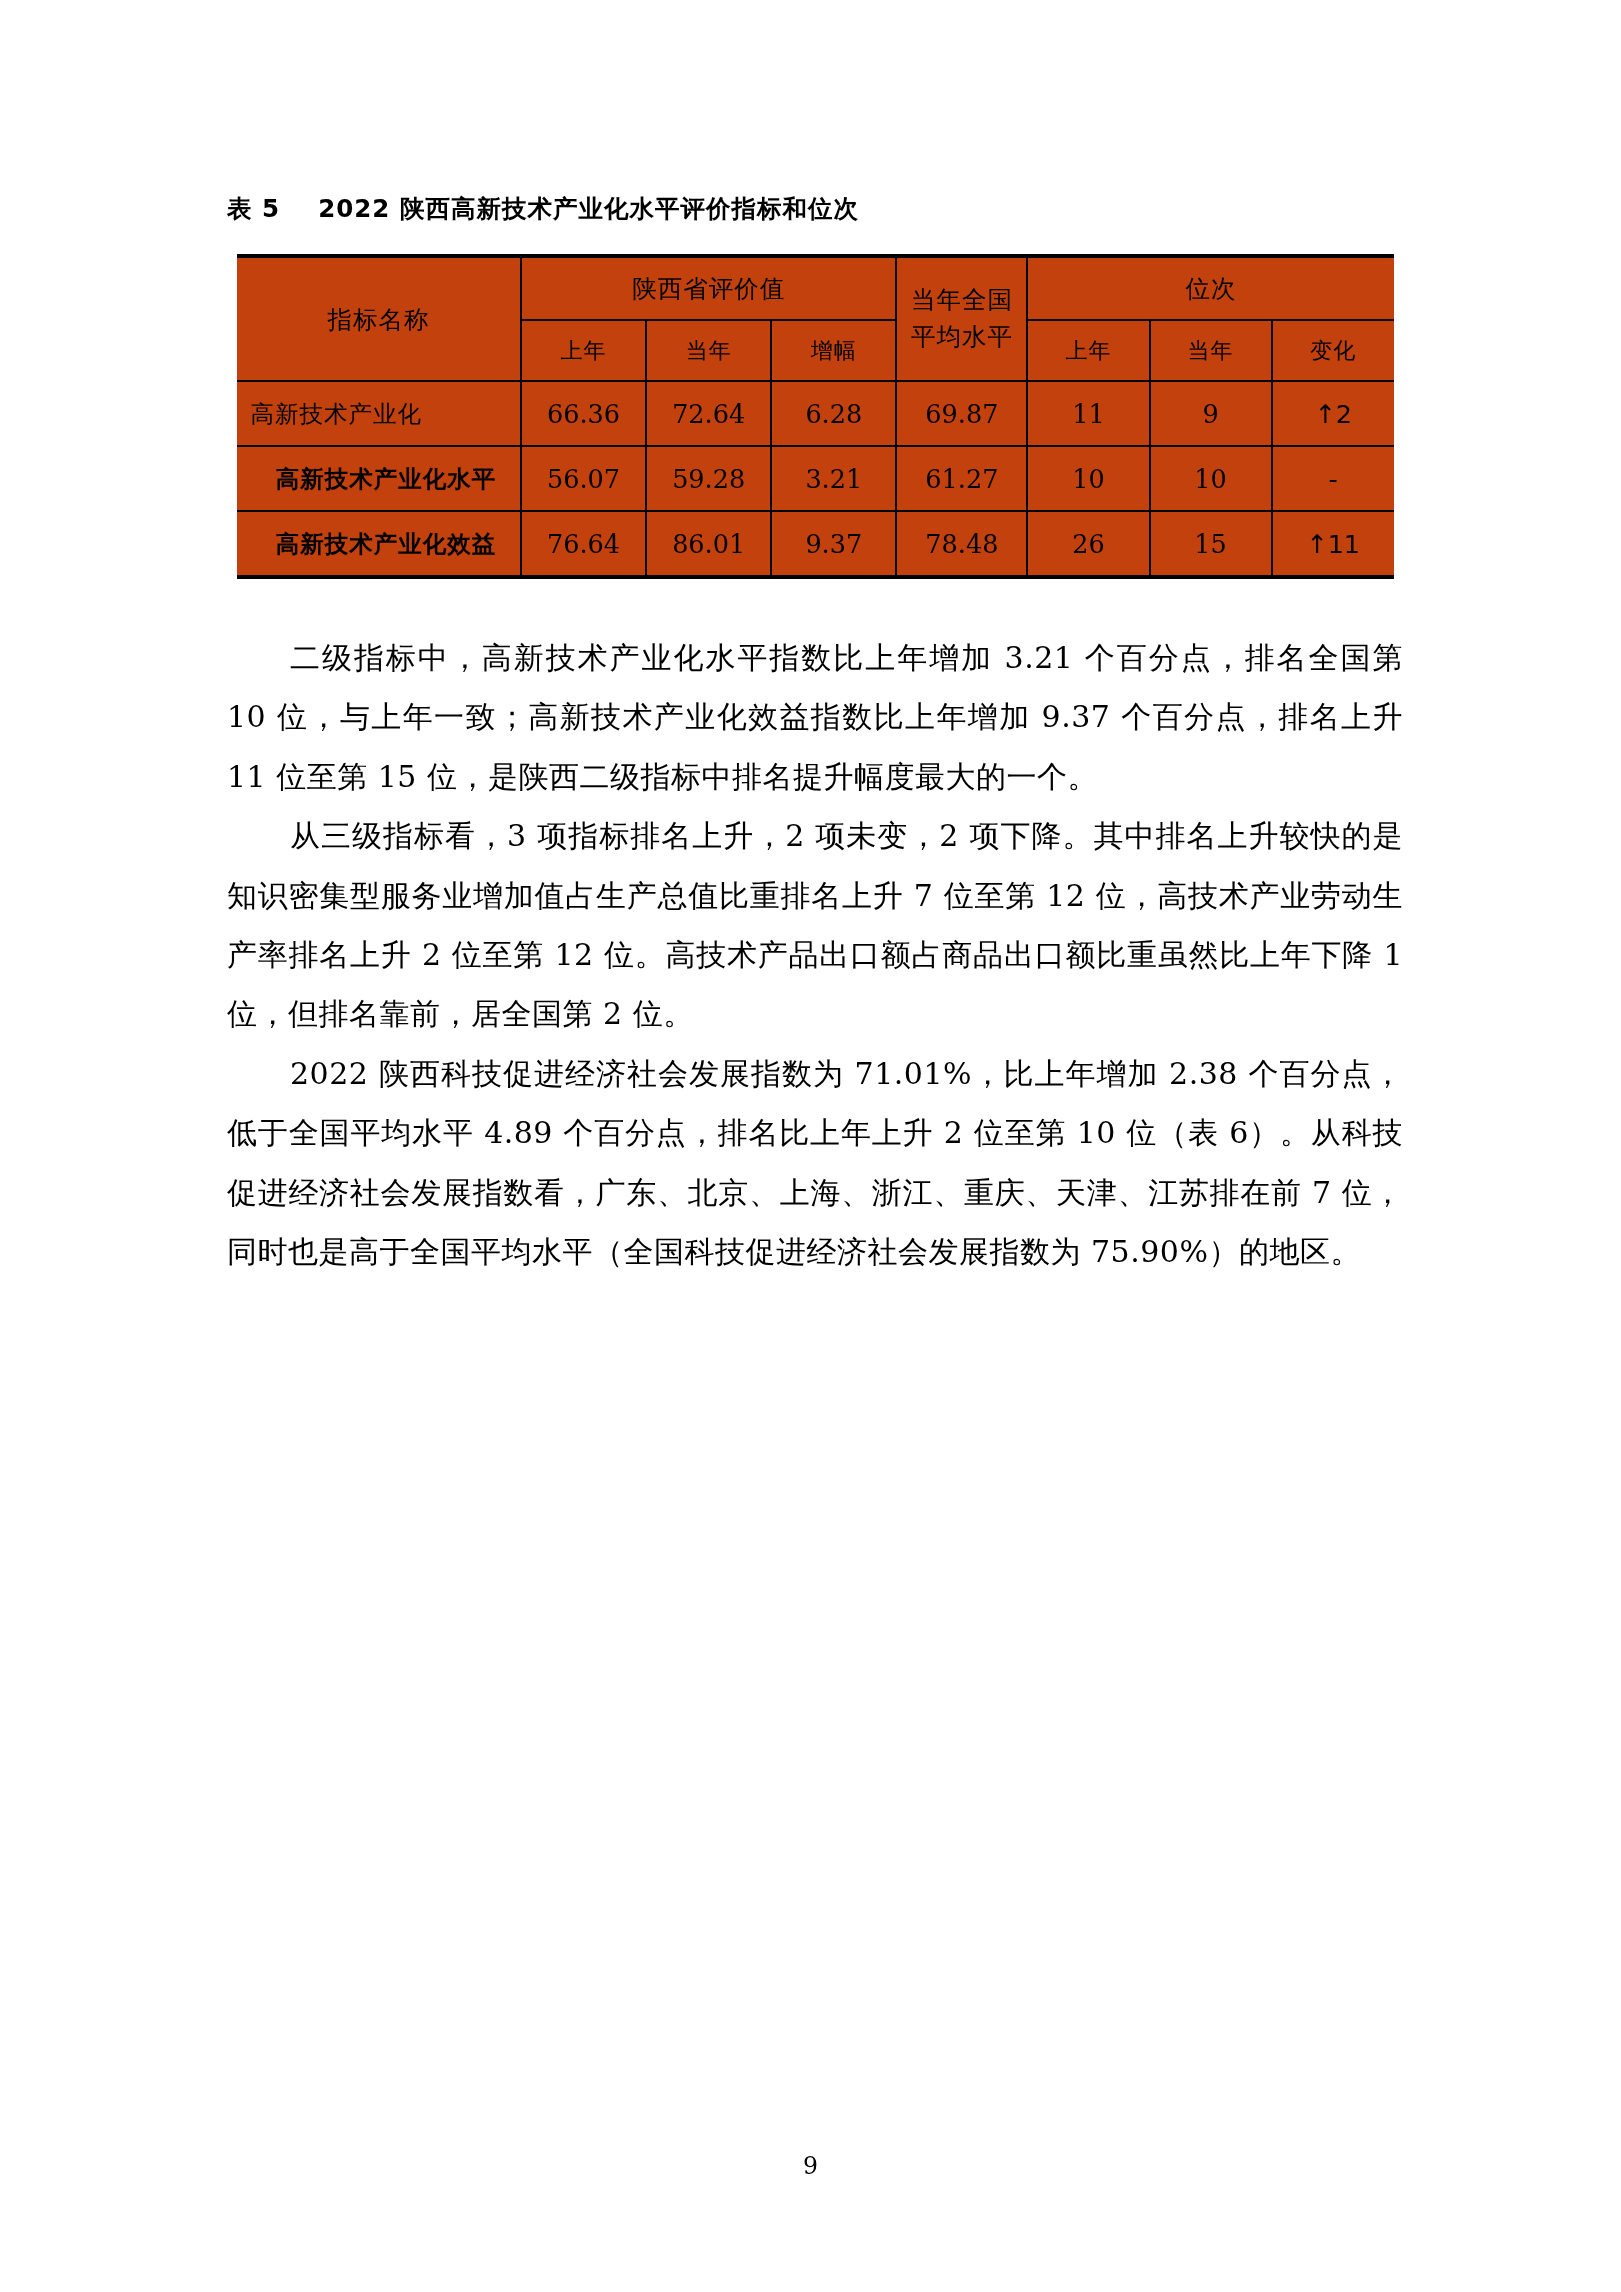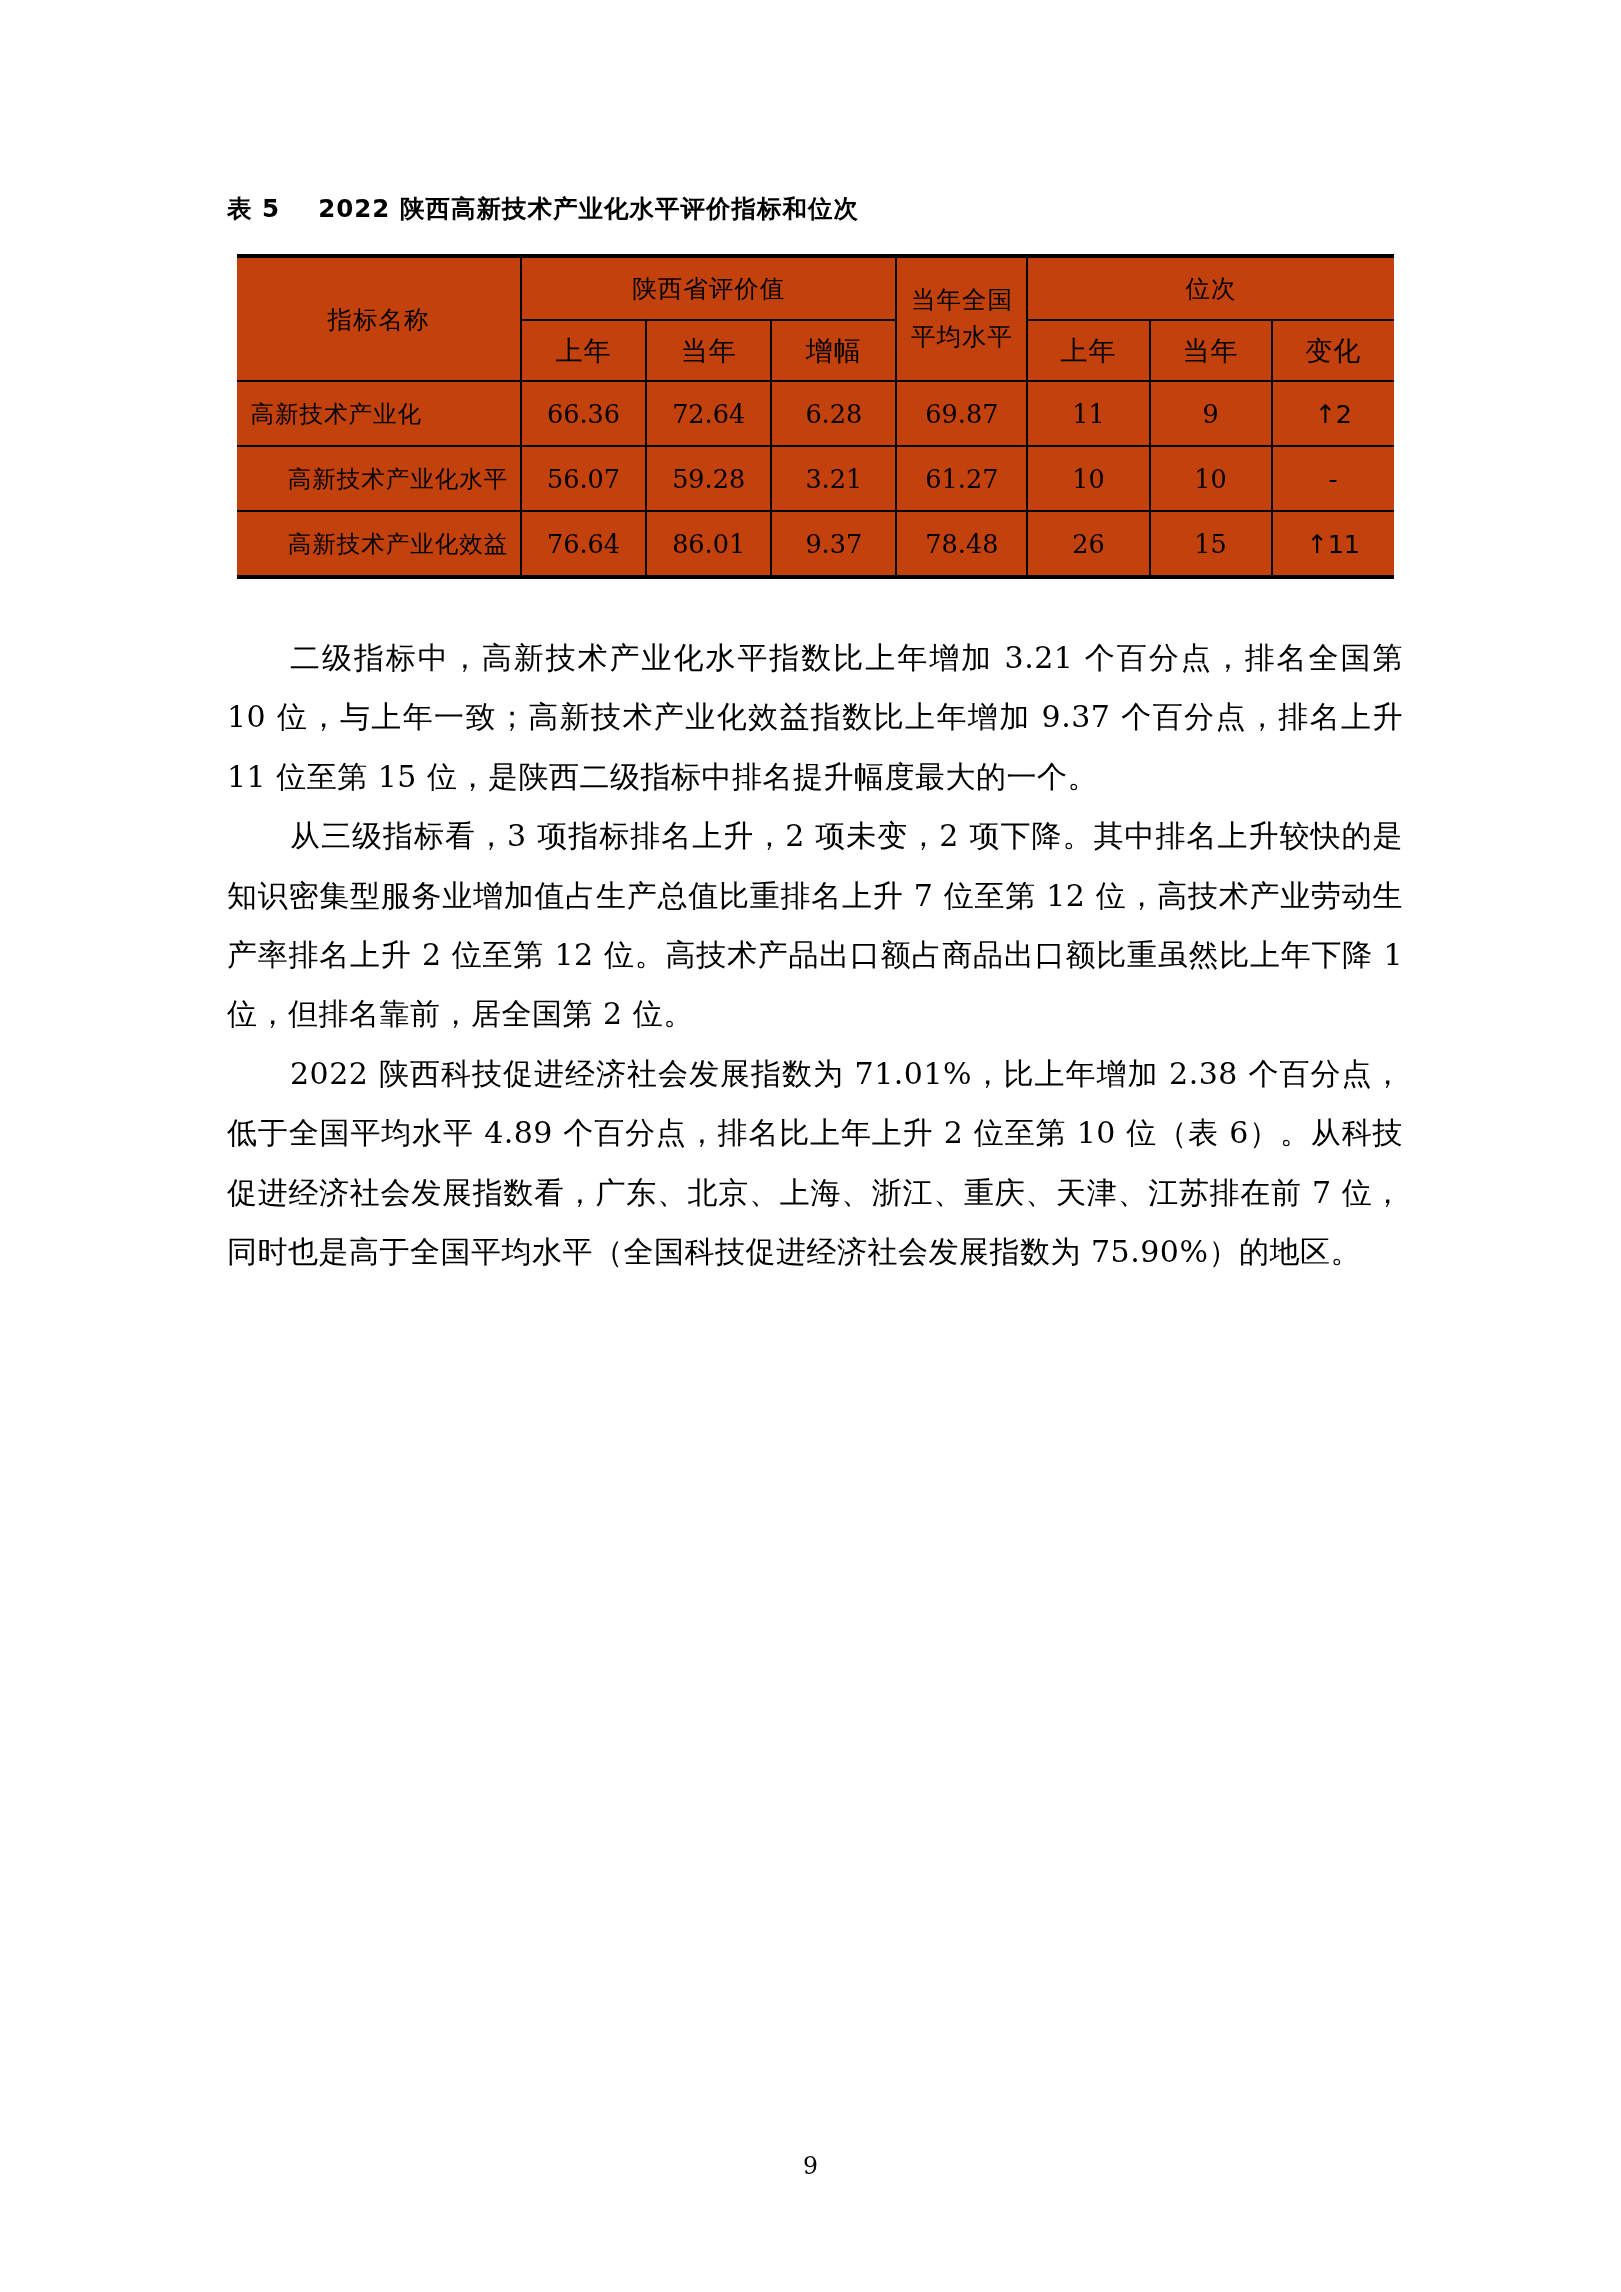--- a/index.html
+++ b/index.html
@@ -70,21 +70,21 @@
 
   th.hgroup {
     height: 61px;
     font-weight: normal;
     font-size: 24.5px;
     letter-spacing: 1px;
   }
   th.hsub {
     height: 59px;
     font-weight: normal;
-    font-size: 27px;
+    font-size: 22px;
     letter-spacing: 1px;
   }
   th.hname {
     height: 120px;
     font-weight: normal;
     font-size: 24.5px;
     letter-spacing: 1px;
   }
   th.hstack {
     height: 120px;
@@ -101,22 +101,22 @@
     font-family: "DejaVu Sans", "Liberation Sans", sans-serif;
     font-size: 23.5px;
     letter-spacing: 1px;
   }
   td.rowlabel.lvl1 {
     font-weight: normal;
     text-align: left;
     padding-left: 13.7px;
   }
   td.rowlabel.lvl2 {
-    font-weight: normal;
-    text-align: center;
+    font-weight: bold;
+    text-align: left;
     padding-left: 39px;
   }
   .arrow { font-family: "DejaVu Sans", "Liberation Sans", sans-serif; }
 
   
   p.body {
     font-family: "DejaVu Serif", "Liberation Serif", serif;
     font-size: 30px;
     line-height: 1.98;
     margin: 0;

